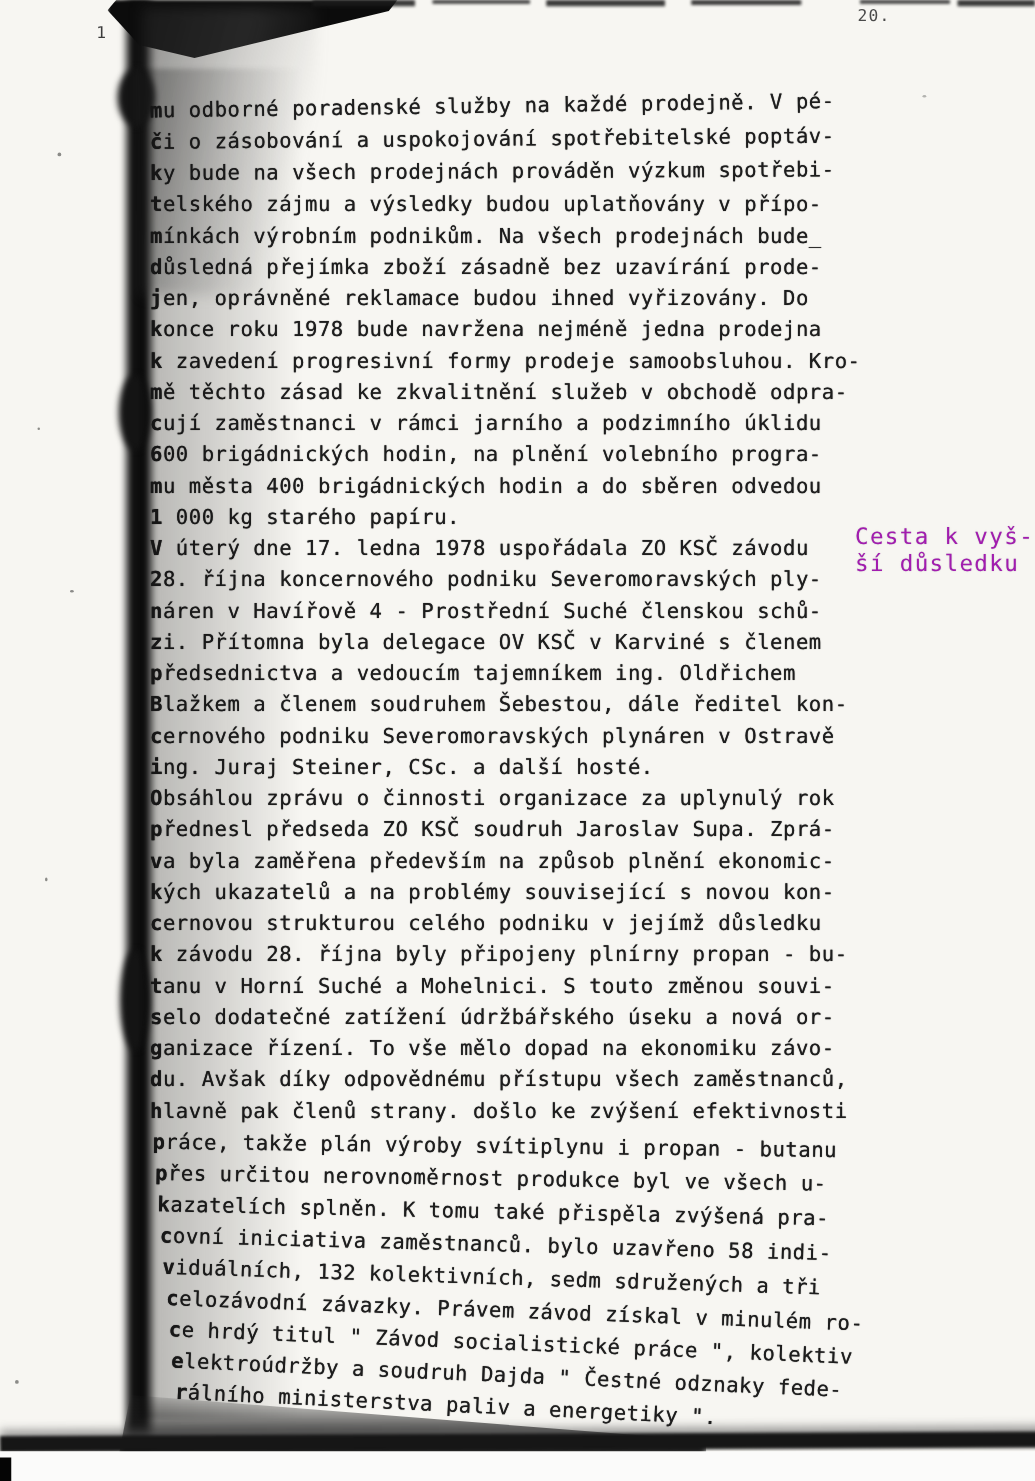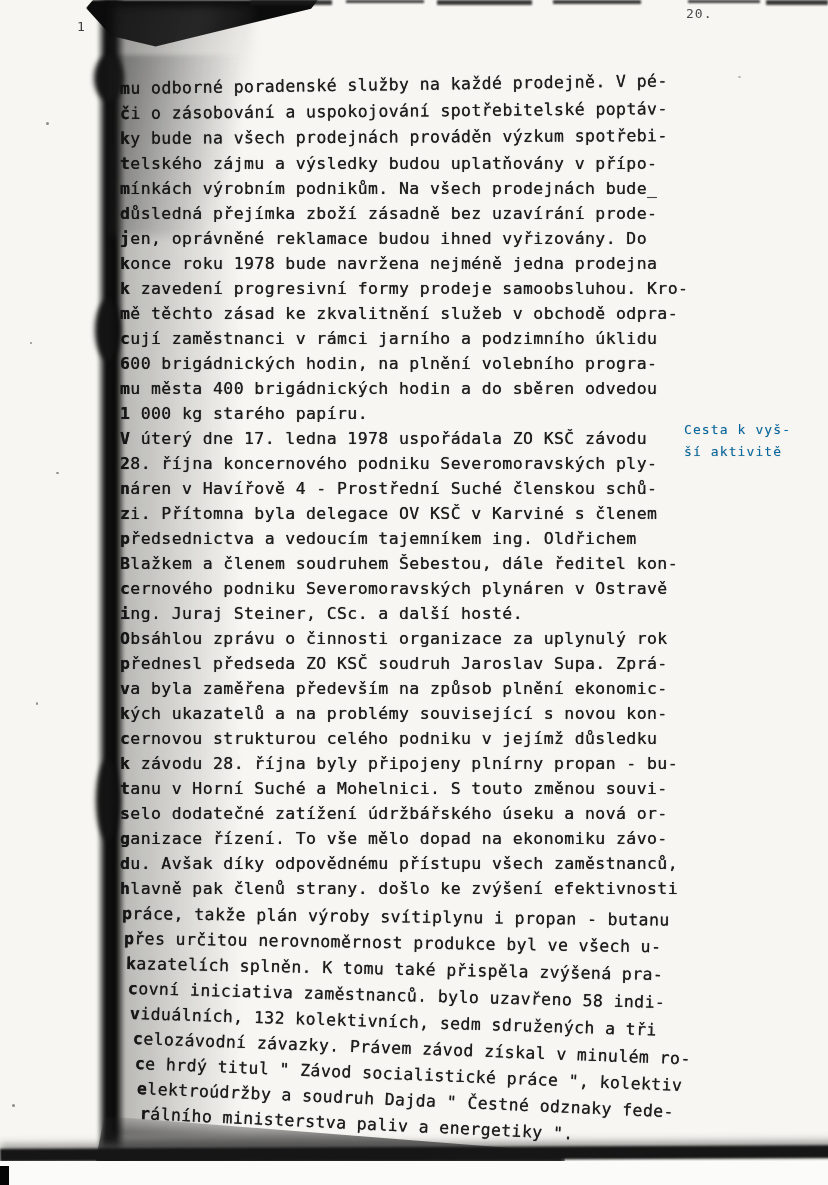--- a/index.html
+++ b/index.html
@@ -90,21 +90,21 @@
   .textline:nth-child(35){transform:rotate(0.9deg);margin-left:4px;}
   .textline:nth-child(36){transform:rotate(1.2deg);margin-left:6px;}
   .textline:nth-child(37){transform:rotate(1.5deg);margin-left:8px;}
   .textline:nth-child(38){transform:rotate(1.8deg);margin-left:10px;}
   .textline:nth-child(39){transform:rotate(2.1deg);margin-left:13px;}
   .textline:nth-child(40){transform:rotate(2.3deg);margin-left:15px;}
   .textline:nth-child(41){transform:rotate(2.5deg);margin-left:17px;}
   .textline:nth-child(42){transform:rotate(2.7deg);margin-left:20px;}
   .margin-note{
     position:absolute;left:684px;top:419px;z-index:2;
-    font-size:13px;color:#0369a1;letter-spacing:1.1px;line-height:22px;
+    font-size:18px;color:#a21caf;letter-spacing:1.1px;line-height:22px;
     text-shadow:0 0 1px rgba(150,150,155,.6);
   }
 </style>
 </head>
 <body>
 
 <div class="spine-band"></div>
 <div class="spine-blob1"></div>
 <div class="spine-blob2"></div>
 <div class="spine-blob3"></div>
@@ -170,16 +170,16 @@
     <div class="textline">covní iniciativa zaměstnanců. bylo uzavřeno 58 indi-</div>
     <div class="textline">viduálních, 132 kolektivních, sedm sdružených a tři</div>
     <div class="textline">celozávodní závazky. Právem závod získal v minulém ro-</div>
     <div class="textline">ce hrdý titul " Závod socialistické práce ", kolektiv</div>
     <div class="textline">elektroúdržby a soudruh Dajda " Čestné odznaky fede-</div>
     <div class="textline">rálního ministerstva paliv a energetiky ".</div>
   </div>
 
 <div class="margin-note">
   <div>Cesta k vyš-</div>
-  <div>ší aktivitě</div>
+  <div>ší důsledku</div>
 </div>
 
 <div class="edge-darken"></div>
 
 </body></html>

